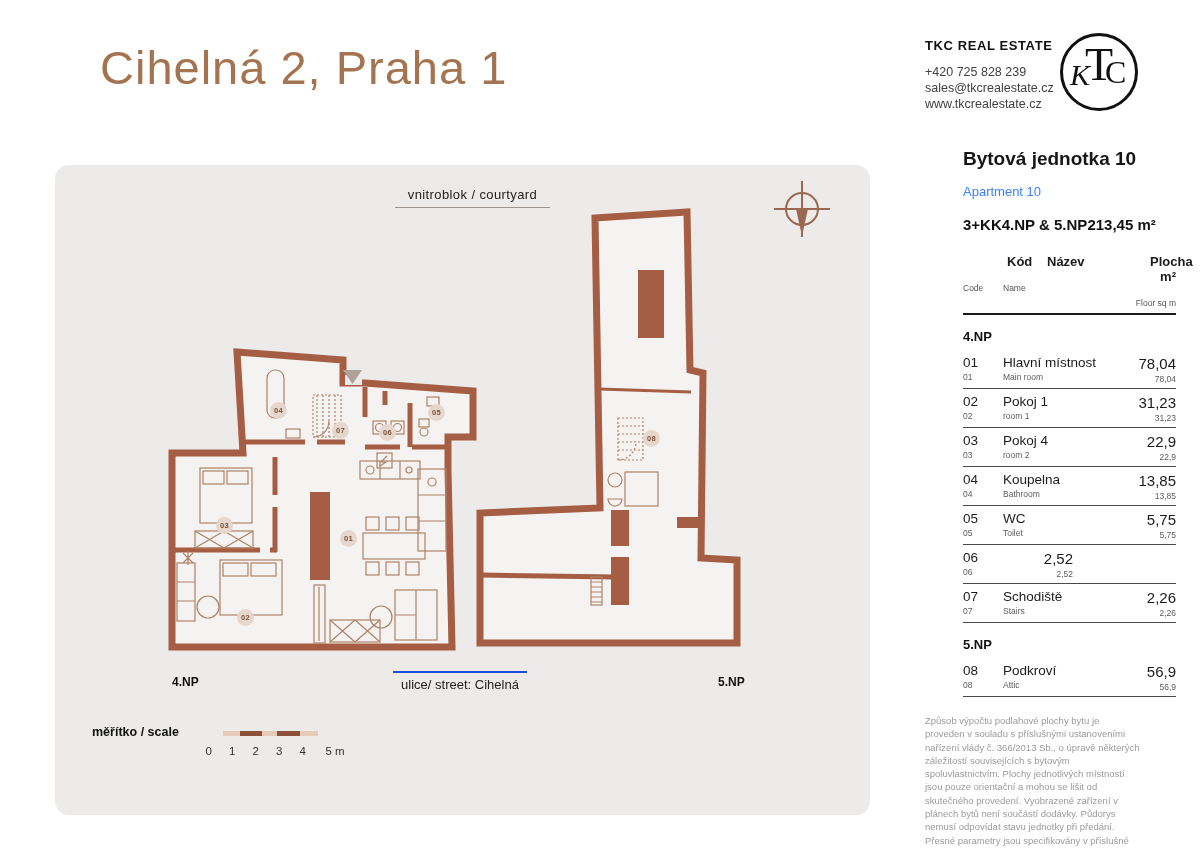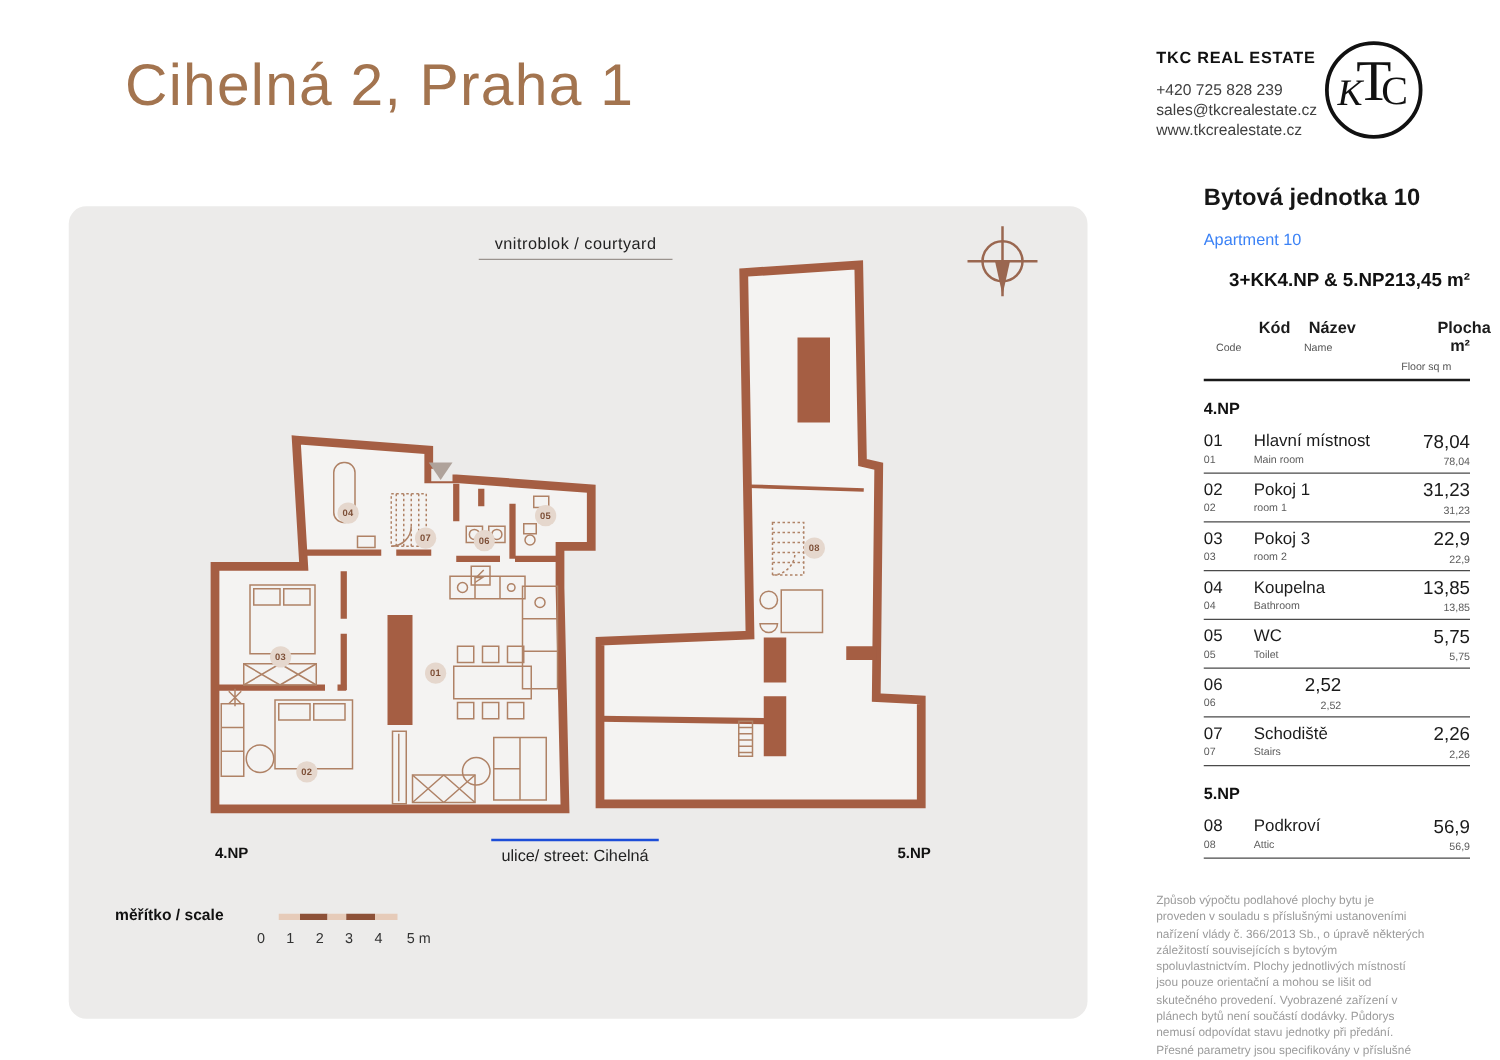--- a/index.html
+++ b/index.html
@@ -29,21 +29,21 @@
   .logo .m-k { font-size:30px; left:7px; top:24px; font-style:italic; }
   .logo .m-c { font-size:32px; left:42px; top:20px; }
 
   
   .panel {
     position:absolute; left:55px; top:165px; width:815px; height:650px;
     background:#ECEBEA; border-radius:14px;
   }
   .panel svg.plans { position:absolute; left:0; top:0; }
   .courtyard-label {
-    position:absolute; left:328px; top:22px; width:155px; text-align:center;
+    position:absolute; left:340px; top:22px; width:155px; text-align:center;
     font-size:13px; letter-spacing:.4px; color:#222;
     border-bottom:1px solid #9a938e; padding-bottom:5px;
   }
   .street-label {
     position:absolute; left:338px; top:506px; width:134px; text-align:center;
     font-size:13px; color:#222; border-top:2px solid #1d4ed8; padding-top:4px;
   }
   .floor-label { position:absolute; font-size:12px; font-weight:bold; color:#111; }
   .floor-label.np4 { left:117px; top:510px; }
   .floor-label.np5 { left:663px; top:510px; }
@@ -59,25 +59,25 @@
   .room-badge {
     position:absolute; width:17px; height:17px; border-radius:50%;
     background:#E5D7CD; color:#7e5038; font-size:7.5px; font-weight:bold;
     display:flex; align-items:center; justify-content:center; letter-spacing:.3px;
   }
 
   
   .unit-col { position:absolute; left:963px; top:148px; width:213px; }
   .unit-title-cz { font-size:19px; font-weight:bold; color:#161616; }
   .unit-title-en { font-size:13px; color:#3b82f6; margin-top:14px; }
-  .unit-spec { display:flex; justify-content:flex-end; margin-top:17px;
+  .unit-spec { display:flex; justify-content:flex-start; margin-top:17px;
                font-size:15px; font-weight:bold; color:#111; }
   .thead { display:flex; margin-top:21px; padding-bottom:5px; border-bottom:2px solid #1a1a1a; }
   .thead .main { font-size:13px; font-weight:bold;margin-left:44px; }
-  .thead .sub  { font-size:8.5px; color:#555; margin-top:4px;text-align:center; }
+  .thead .sub  { font-size:8.5px; color:#555; margin-top:14px; }
   .col-code { width:40px; }
   .col-name { flex:1; }
   .col-area { width:70px; text-align:right; }
   .tsec { font-size:13px; font-weight:bold; margin:14px 0 6px 0; color:#111; }
   .trow { display:flex; padding:5px 0 4px 0; border-bottom:1px solid #4a4a4a; }
   .trow .main { font-size:13.5px; color:#1b1b1b; }
   .trow .sub  { font-size:8.5px; color:#5c5c5c; margin-top:2px; }
   .trow .col-area .main { font-size:15px; }
   .disclaimer {
     position:absolute; left:925px; top:714px; width:216px;
@@ -297,21 +297,21 @@
           <div class="main">31,23</div>
           <div class="sub">31,23</div>
         </div>
       </div>
       <div class="trow">
         <div class="col-code">
           <div class="main">03</div>
           <div class="sub">03</div>
         </div>
         <div class="col-name">
-          <div class="main">Pokoj 3</div>
+          <div class="main">Pokoj 4</div>
           <div class="sub">room 2</div>
         </div>
         <div class="col-area">
           <div class="main">22,9</div>
           <div class="sub">22,9</div>
         </div>
       </div>
       <div class="trow">
         <div class="col-code">
           <div class="main">04</div>

